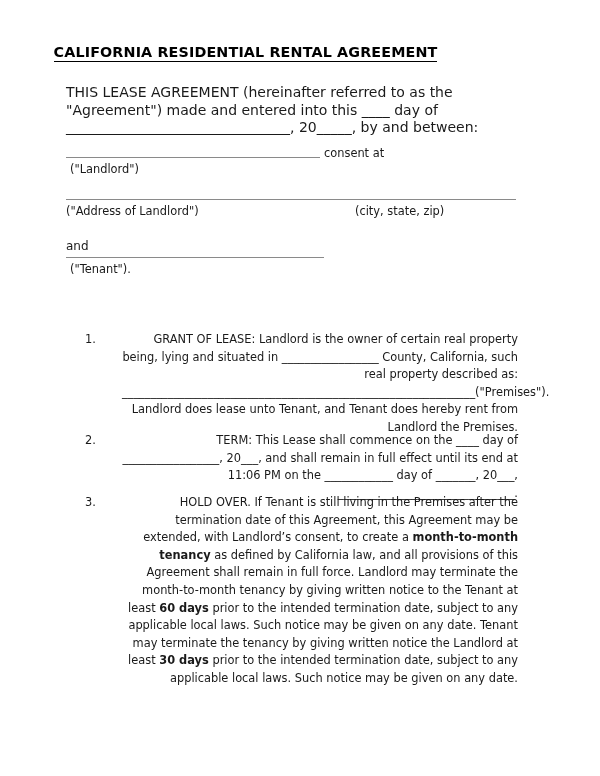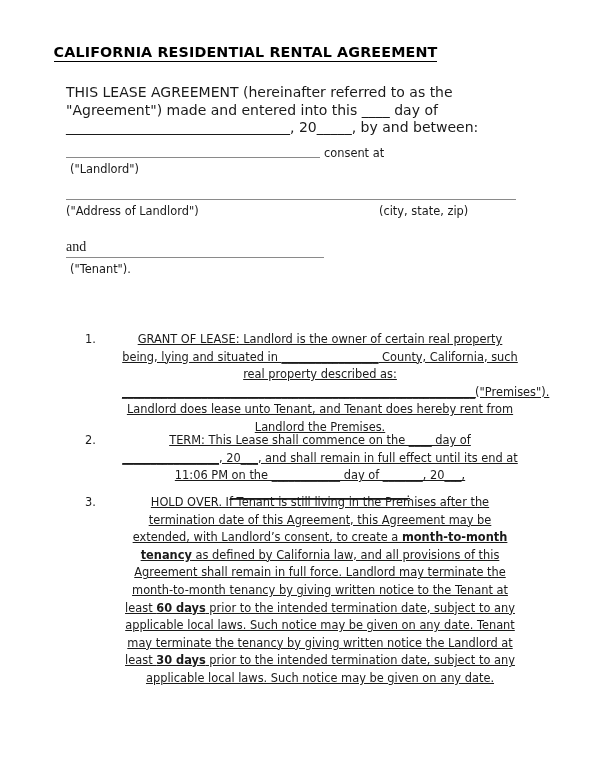--- a/index.html
+++ b/index.html
@@ -66,38 +66,37 @@
   .rule-tenant   { left: 66px; top: 257px; width: 258px; }
 
   .caption {
     position: absolute;
     font-size: 11.4px;
     line-height: 16px;
     color: #1a1a1a;
   }
   .cap-landlord { left: 70px; top: 161px; }
   .cap-address  { left: 66px; top: 203px; }
-  .cap-citystatezip { left: 355px; top: 203px; margin-left: 24px; }
+  .cap-citystatezip { left: 355px; top: 203px; }
   .cap-tenant   { left: 70px; top: 261px; }
 
   .located-at {
     position: absolute;
     left: 324px;
     top: 146px;
     font-size: 11.4px;
     color: #1a1a1a;
   }
 
   .and-word {
     position: absolute;
     left: 66px;
     top: 239px;
-    font-size: 14px;
+    font-size: 12px;
     color: #1a1a1a;
-    font-family: Liberation Serif, serif;
   }
 
   .agree-line {
     position: absolute;
     left: 66px;
     top: 294px;
     font-size: 11.4px;
     color: #1a1a1a;
   }
 
@@ -113,22 +112,21 @@
   .clause-num {
     position: absolute;
     left: 0;
     top: 0;
     width: 30px;
     font-size: 11.4px;
     color: #1a1a1a;
   }
   .clause-body {
     margin-left: 37px;
-    text-align: center;
-    text-decoration: underline;
+    text-align: right;
   }
   .clause-body b { font-weight: bold; }
 
   .clause-1 { top: 331px; }
   .clause-2 { top: 432px; }
   .clause-3 { top: 494px; }
 </style>
 </head>
 <body>
 

